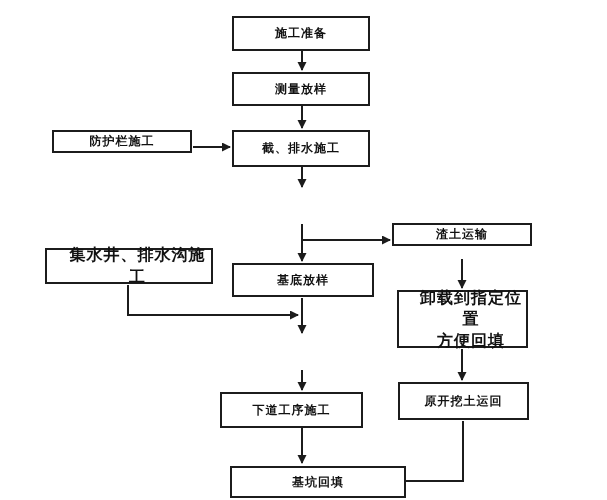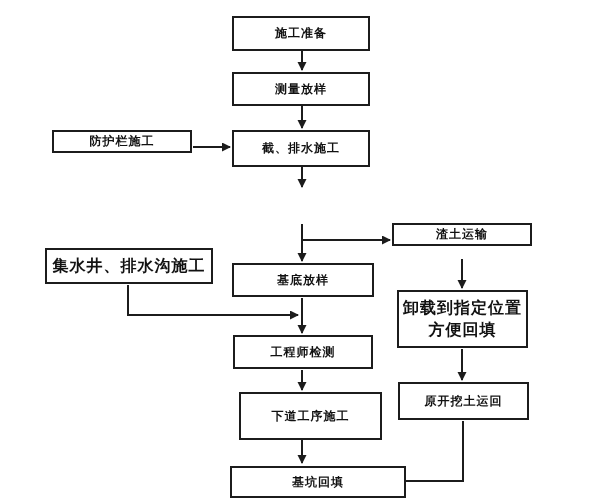--- a/index.html
+++ b/index.html
@@ -20,21 +20,21 @@
     border:2px solid #1c1c1c;
     background:#ffffff;
     display:flex;align-items:center;justify-content:center;
     flex-direction:column;
     color:#111111;
     font-size:12px;font-weight:bold;
     letter-spacing:1px;
     text-align:center;
     line-height:1.35;
   }
-  .node.small{font-size:16px;}
+  .node.small{font-size:16px;padding-left:17px;}
 </style>
 </head>
 <body>
 
 <div class="canvas">
 
   <svg class="connectors" viewBox="0 0 607 500" xmlns="http://www.w3.org/2000/svg">
     <defs>
       <marker id="ah" markerWidth="11" markerHeight="10" refX="8" refY="4.5" orient="auto" markerUnits="userSpaceOnUse">
         <path d="M0,0 L9,4.5 L0,9 z" fill="#1c1c1c"></path>
@@ -82,29 +82,26 @@
 
   <div class="node" style="left:232px;top:263px;width:142px;height:34px">
     <span>基底放样</span>
   </div>
 
   <div class="node small" style="left:397px;top:290px;width:131px;height:58px">
     <span>卸载到指定位置</span>
     <span>方便回填</span>
   </div>
 
-  <div class="node" style="left:233px;top:335px;width:140px;height:34px">
-    <span>工程师检测</span>
-  </div>
 
   <div class="node" style="left:398px;top:382px;width:131px;height:38px">
     <span>原开挖土运回</span>
   </div>
 
-  <div class="node" style="left:239px;top:392px;width:143px;height:48px">
+  <div class="node" style="left:220px;top:392px;width:143px;height:36px">
     <span>下道工序施工</span>
   </div>
 
   <div class="node" style="left:230px;top:466px;width:176px;height:32px">
     <span>基坑回填</span>
   </div>
 
 </div>
 
 </body></html>

